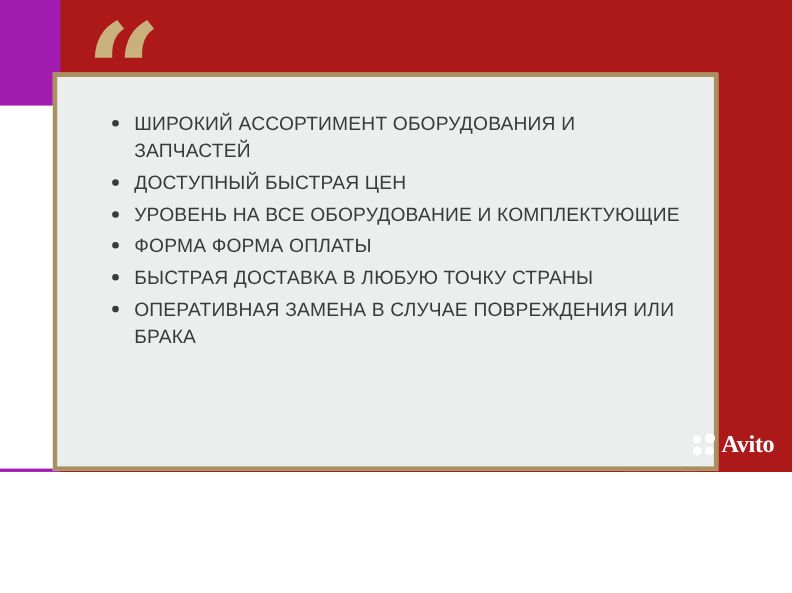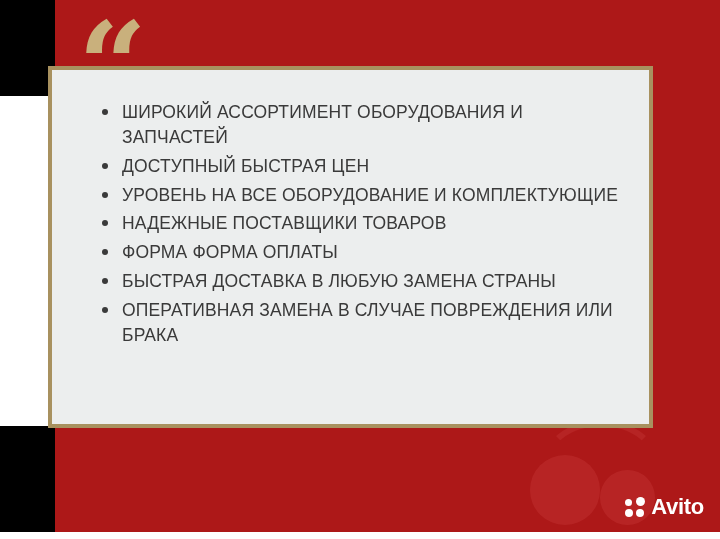--- a/index.html
+++ b/index.html
@@ -9,22 +9,22 @@
   body {
     width: 720px;
     height: 539px;
     font-family: "Liberation Sans", sans-serif;
     background: #ffffff;
     overflow: hidden;
   }
   .poster {
     position: relative;
     width: 720px;
-    height: 532px;
-    background: #000000;
+    height: 429px;
+    background: #a21caf;
     overflow: hidden;
   }
   
   .white-band {
     position: absolute;
     left: 0;
     top: 96px;
     width: 100%;
     height: 330px;
     background: #ffffff;
@@ -138,20 +138,21 @@
   }
   .wm-logo i.d1 { left: 0;   top: 2px;  width: 7px; height: 7px; background: #ffffff; }
   .wm-logo i.d2 { left: 11px; top: 0;   width: 9px; height: 9px; background: #ffffff; }
   .wm-logo i.d3 { left: 0;   top: 12px; width: 8px; height: 8px; background: #ffffff; }
   .wm-logo i.d4 { left: 11px; top: 12px; width: 8px; height: 8px; background: #ffffff; }
   .wm-text {
     color: #ffffff;
     font-size: 22px;
     font-weight: bold;
     letter-spacing: -0.3px;
+    font-family: Liberation Serif, serif;
   }
 </style>
 </head>
 <body>
 
 <div class="poster">
 
   <div class="white-band"></div>
   <div class="red-right"></div>
 
@@ -159,23 +160,22 @@
   <div class="cherry c1"></div>
   <div class="cherry c2"></div>
 
   <div class="quote-mark">“</div>
 
   <div class="card">
     <ul class="bullet-list">
       <li>ШИРОКИЙ АССОРТИМЕНТ ОБОРУДОВАНИЯ И ЗАПЧАСТЕЙ</li>
       <li>ДОСТУПНЫЙ БЫСТРАЯ ЦЕН</li>
       <li>УРОВЕНЬ НА ВСЕ ОБОРУДОВАНИЕ И КОМПЛЕКТУЮЩИЕ</li>
-      <li>НАДЕЖНЫЕ ПОСТАВЩИКИ ТОВАРОВ</li>
       <li>ФОРМА ФОРМА ОПЛАТЫ</li>
-      <li>БЫСТРАЯ ДОСТАВКА В ЛЮБУЮ ЗАМЕНА СТРАНЫ</li>
+      <li>БЫСТРАЯ ДОСТАВКА В ЛЮБУЮ ТОЧКУ СТРАНЫ</li>
       <li>ОПЕРАТИВНАЯ ЗАМЕНА В СЛУЧАЕ ПОВРЕЖДЕНИЯ ИЛИ БРАКА</li>
     </ul>
   </div>
 
   <div class="watermark">
     <span class="wm-logo">
       <i class="d1"></i>
         <i class="d2"></i>
         <i class="d3"></i>
         <i class="d4"></i>

